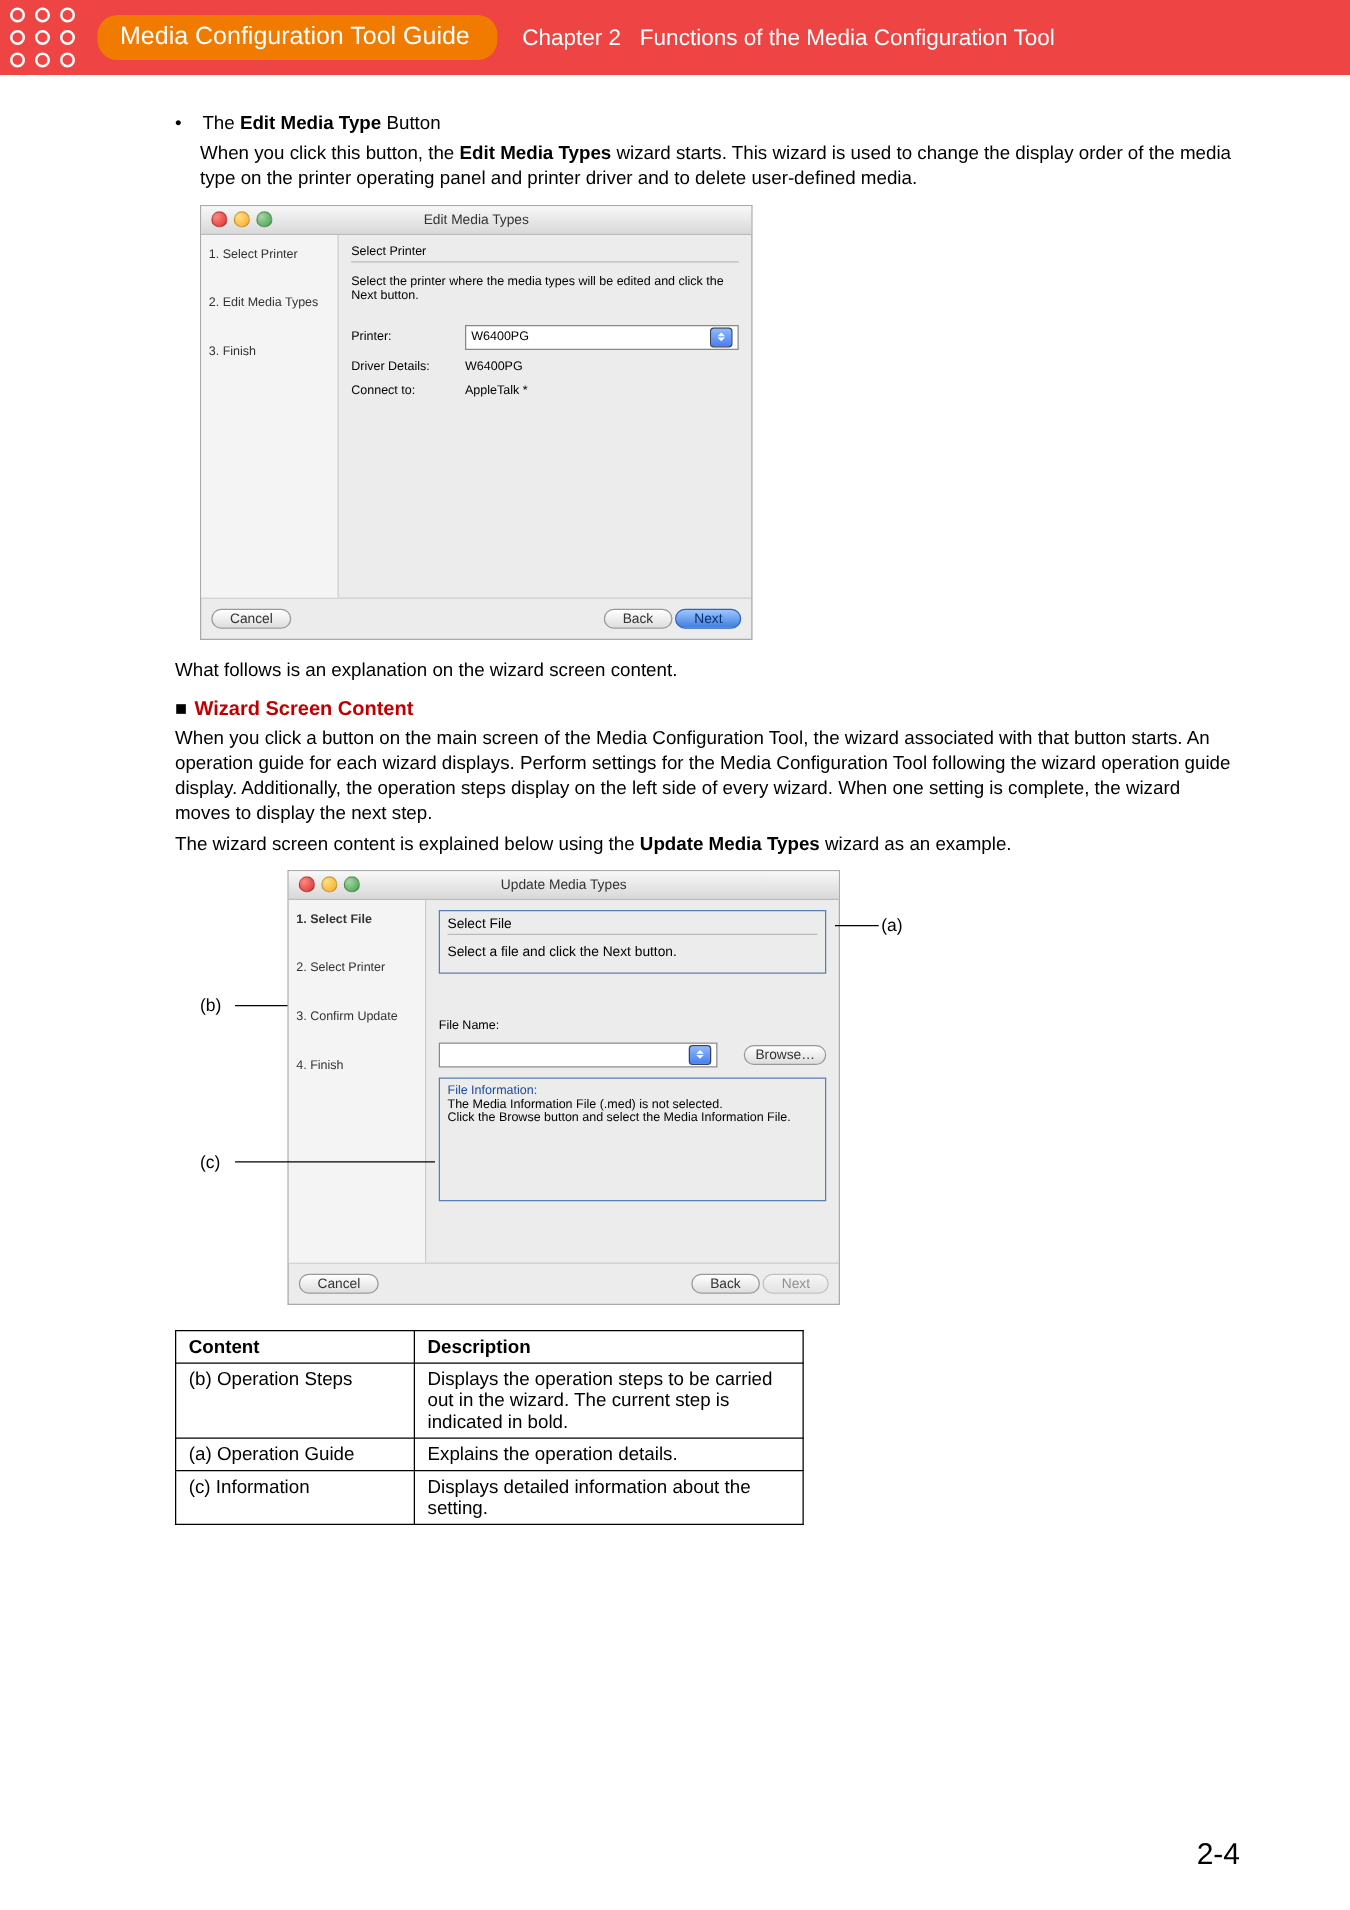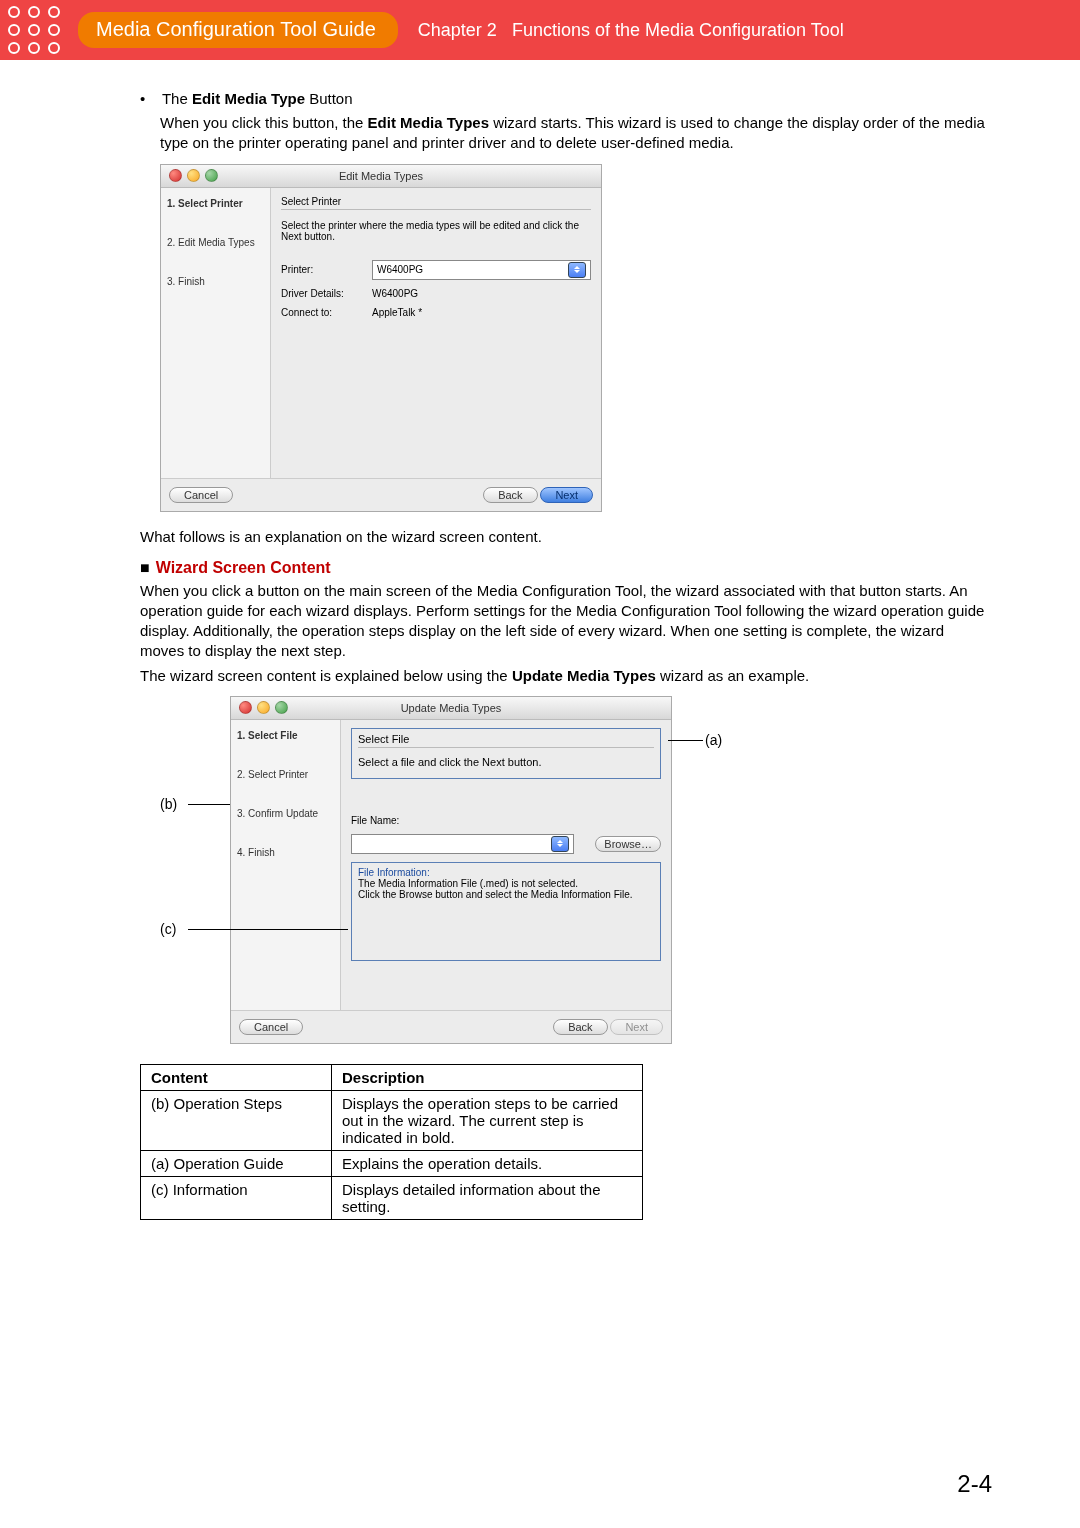--- a/index.html
+++ b/index.html
@@ -163,21 +163,21 @@
       <div class="win-titlebar">
         <div class="traffic">
           <span class="tl r"></span>
           <span class="tl y"></span>
           <span class="tl g"></span>
         </div>
         <div class="win-title-text">Edit Media Types</div>
       </div>
       <div class="win-body">
         <div class="win-side">
-          <div class="win-side-item" style="font-weight:bold">1. Select Printer</div>
+          <div class="win-side-item" style="font-weight:normal">1. Select Printer</div>
           <div class="win-side-item">2. Edit Media Types</div>
           <div class="win-side-item">3. Finish</div>
         </div>
         <div class="win-main">
           <div style="font-size:10px;border-bottom:1px solid #bbb;padding-bottom:2px;">Select Printer</div>
           <div style="font-size:10px;margin:10px 0 18px 0;">Select the printer where the media types will be edited and click the Next button.</div>
           <div class="field-row">
             <span style="width:70px">Printer:</span>
             <div class="combo">
               <span>W6400PG</span>

